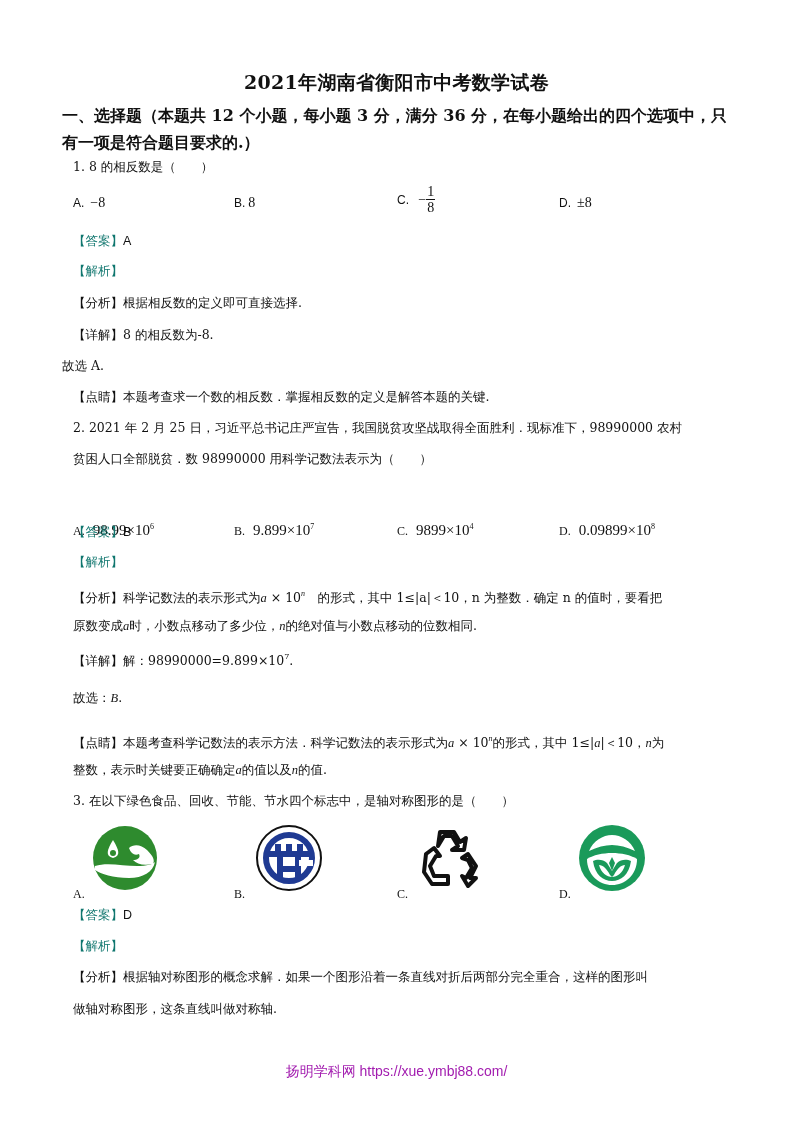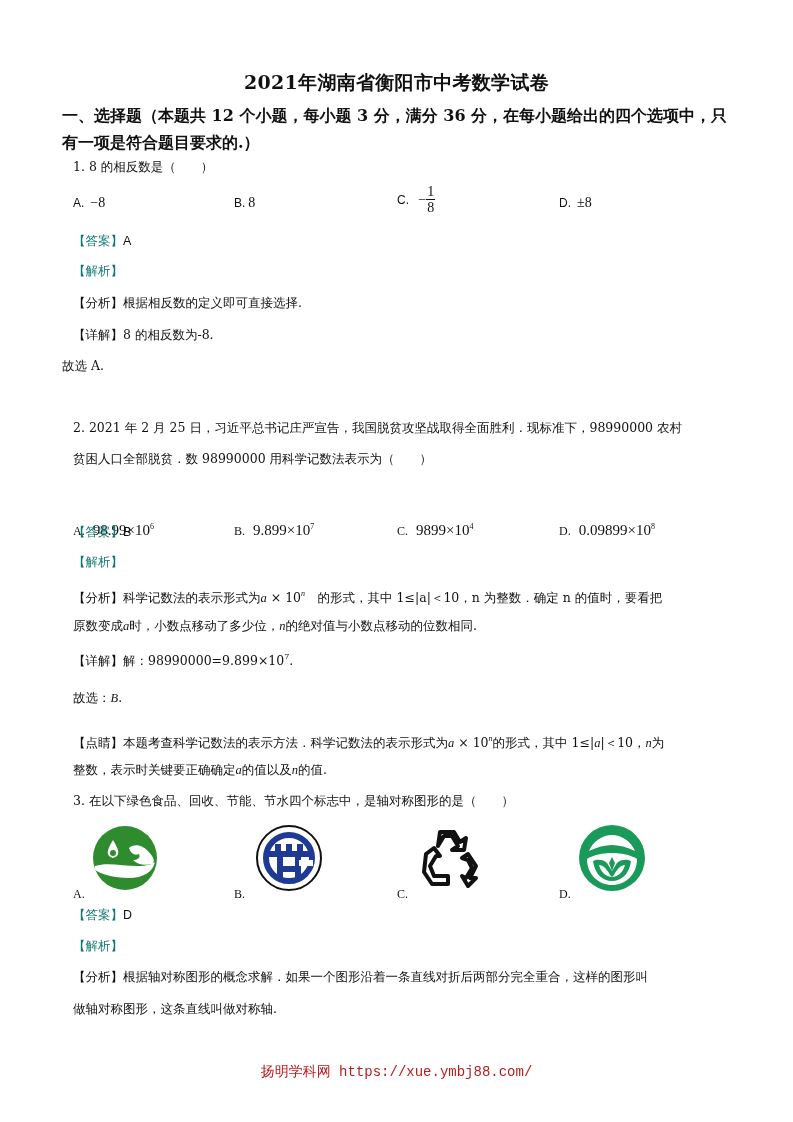--- a/index.html
+++ b/index.html
@@ -15,21 +15,21 @@
   .opt { font-size: 12px; font-family: "Liberation Sans", sans-serif; }
   .opt .val { font-family: "Liberation Serif", serif; font-size: 14px; margin-left: 6px; }
   .opt2 { font-size: 12px; font-family: Liberation Serif, serif; margin-top: 37px; }
   .opt2 .val { font-size: 15px; margin-left: 8px; }
   .frac { display: inline-block; vertical-align: middle; text-align: center; font-family: "Liberation Serif", serif; font-size: 14px; line-height: 15px; }
   .frac .num { display: block; border-bottom: 1px solid #111; padding: 0 1px; }
   .frac .den { display: block; }
   i.m { font-family: "Liberation Serif", serif; font-style: italic; }
   sup { font-size: 8px; vertical-align: 6px; }
   .logo { position: absolute; }
-  .footer { left: 0; width: 793px; top: 1063px; text-align: center; font-family: Liberation Mono, monospace; font-size: 14px; color: #b91c1c; }
+  .footer { left: 0; width: 793px; top: 1063px; text-align: center; font-family: Liberation Sans, sans-serif; font-size: 14px; color: #a21caf; }
 </style>
 </head>
 <body>
 
 <div class="page">
 
   <div class="abs title">2021年湖南省衡阳市中考数学试卷</div>
 
   <div class="abs section-head" style="top:103px;">一、选择题（本题共 12 个小题，每小题 3 分，满分 36 分，在每小题给出的四个选项中，只</div>
   <div class="abs section-head" style="top:130px;">有一项是符合题目要求的.）</div>
@@ -54,20 +54,23 @@
     <span class="tag">【答案】</span><span class="sans">A</span>
   </div>
   <div class="abs line tag" style="top:262px;">【解析】</div>
   <div class="abs line" style="top:294px;">
     <span>【分析】</span><span>根据相反数的定义即可直接选择.</span>
   </div>
   <div class="abs line" style="top:326px;">
     <span>【详解】</span><span>8 的相反数为-8.</span>
   </div>
   <div class="abs line" style="top:357px; left:62px;">故选 A.</div>
+  <div class="abs line" style="top:388px;">
+    <span>【点睛】</span><span>本题考查求一个数的相反数．掌握相反数的定义是解答本题的关键.</span>
+  </div>
 
   <div class="abs line" style="top:419px; left:73px;">2. 2021 年 2 月 25 日，习近平总书记庄严宣告，我国脱贫攻坚战取得全面胜利．现标准下，98990000 农村</div>
   <div class="abs line" style="top:450px; left:73px;">贫困人口全部脱贫．数 98990000 用科学记数法表示为（　　）</div>
 
   <div class="abs opt2" style="top:485px; left:73px;">
     <span>A.</span><span class="val">98.99×10</span><sup>6</sup>
   </div>
   <div class="abs opt2" style="top:485px; left:234px;">
     <span>B.</span><span class="val">9.899×10</span><sup>7</sup>
   </div>

